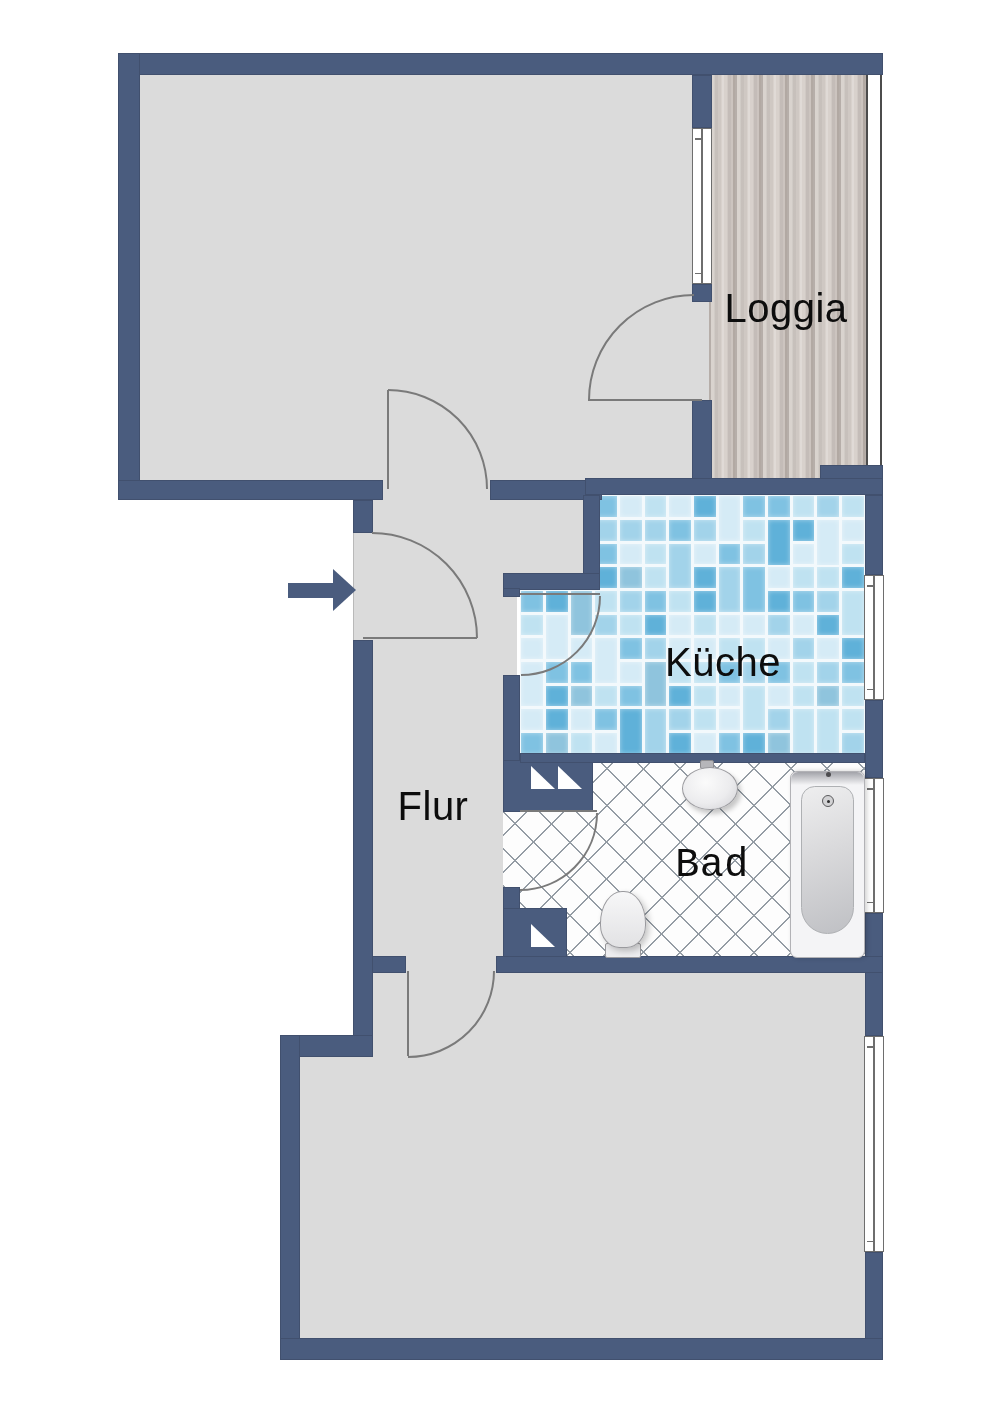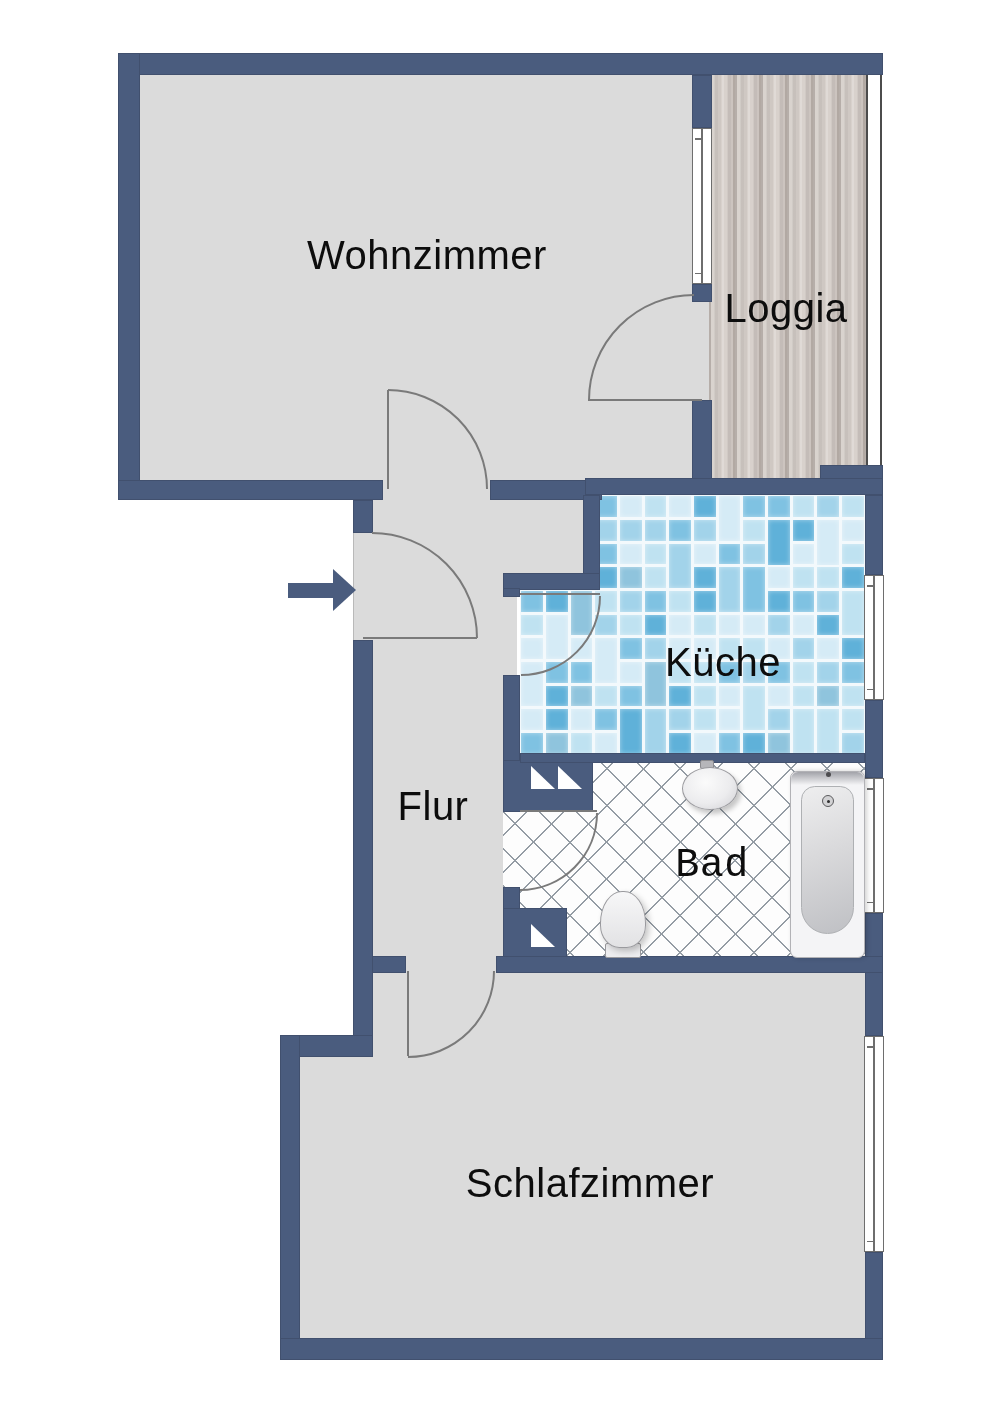--- a/index.html
+++ b/index.html
@@ -311,19 +311,17 @@
   <div class="fixture" id="tub-overflow" style="left:826px;top:772px;width:5px;height:5px;"></div>
   <div class="fixture" id="tub-drain" style="left:822px;top:795px;width:12px;height:12px;"></div>
   <div class="fixture" id="sink-faucet" style="left:700px;top:760px;width:14px;height:9px;"></div>
   <div class="fixture" id="sink" style="left:682px;top:767px;width:56px;height:43px;"></div>
   <div class="fixture" id="toilet-tank" style="left:605px;top:943px;width:36px;height:15px;"></div>
   <div class="fixture" id="toilet-bowl" style="left:600px;top:891px;width:46px;height:57px;"></div>
 
   <div id="arrow-shaft" style="left:288px;top:583px;width:45px;height:15px;"></div>
   <div id="arrow-head" style="left:333px;top:569px;"></div>
 
-  <div class="label" style="left:427px;top:255px;">Wohnzimmer</div>
   <div class="label" style="left:786px;top:308px;">Loggia</div>
   <div class="label" style="left:723px;top:662px;">Küche</div>
   <div class="label" style="left:433px;top:806px;">Flur</div>
   <div class="label" style="left:712px;top:865px;font-family:Liberation Mono, monospace;">Bad</div>
-  <div class="label" style="left:590px;top:1183px;">Schlafzimmer</div>
 </div>
 
 </body></html>

